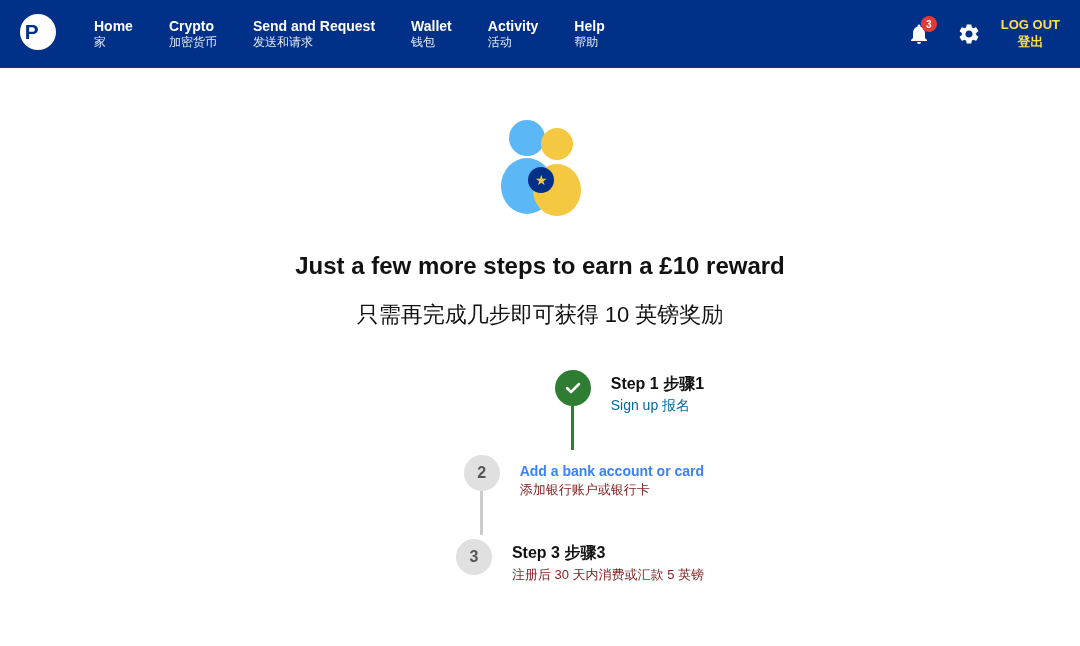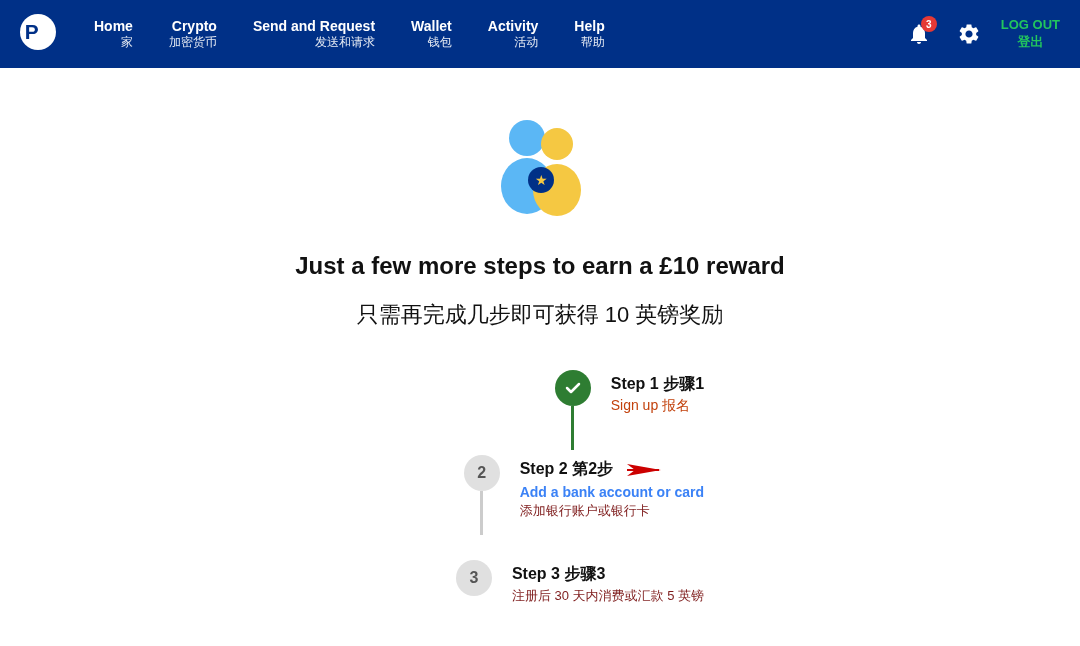--- a/index.html
+++ b/index.html
@@ -27,21 +27,21 @@
       flex: 1;
       gap: 0;
     }
     .nav-item {
       color: #fff;
       text-decoration: none;
       padding: 0 18px;
       height: 68px;
       display: flex;
       flex-direction: column;
-      align-items: flex-end;
+      align-items: flex-start;
       justify-content: center;
       font-size: 14px;
       cursor: pointer;
       line-height: 1.3;
       text-align: center;
     }
     .nav-item .main-label { font-weight: 600; font-size: 14px; }
     .nav-item .sub-label { font-size: 12px; opacity: 0.9; }
 
     .nav-right {
@@ -69,21 +69,21 @@
       border-radius: 50%;
       width: 16px;
       height: 16px;
       font-size: 10px;
       display: flex;
       align-items: center;
       justify-content: center;
       font-weight: bold;
     }
     .logout-btn {
-      color: #22c55e;
+      color: #fde047;
       font-size: 13px;
       font-weight: 600;
       cursor: pointer;
       white-space: nowrap;
       text-align: center;
       line-height: 1.3;
     }
 
     
     .main-content {
@@ -169,21 +169,21 @@
       padding-bottom: 40px;
     }
     .step-title-en {
       font-size: 16px;
       font-weight: 600;
       color: #111;
       margin-bottom: 2px;
     }
     .step-title-cn {
       font-size: 14px;
-      color: #c2410c;
+      color: #0369a1;
       margin-bottom: 0;
     }
     .step-subtitle-en {
       font-size: 14px;
       font-weight: 700;
       color: #3b82f6;
       margin-top: 4px;
       margin-bottom: 2px;
     }
     .step-subtitle-cn {
@@ -294,28 +294,20 @@
     </div>
 
     <div class="step-item">
       <div class="step-left">
         <div class="step-circle pending">
           <span>2</span>
         </div>
         <div class="step-line"></div>
       </div>
       <div class="step-content">
-        <div class="step-title-en" style="display:flex; align-items:center; gap:6px;">
-          <span>Step 2 第2步</span>
-
-          <svg width="40" height="20" viewBox="0 0 40 20" fill="none" style="margin-left:4px;">
-            <path d="M38 10 L4 4 L12 10 L4 16 Z" fill="#cc0000"></path>
-            <line x1="4" y1="10" x2="36" y2="10" stroke="#cc0000" stroke-width="2"></line>
-          </svg>
-        </div>
         <div class="step-subtitle-en" style="cursor:pointer;">Add a bank account or card</div>
         <div class="step-subtitle-cn" style="cursor:pointer;">添加银行账户或银行卡</div>
       </div>
     </div>
 
     <div class="step-item">
       <div class="step-left">
         <div class="step-circle pending">
           <span>3</span>
         </div>

